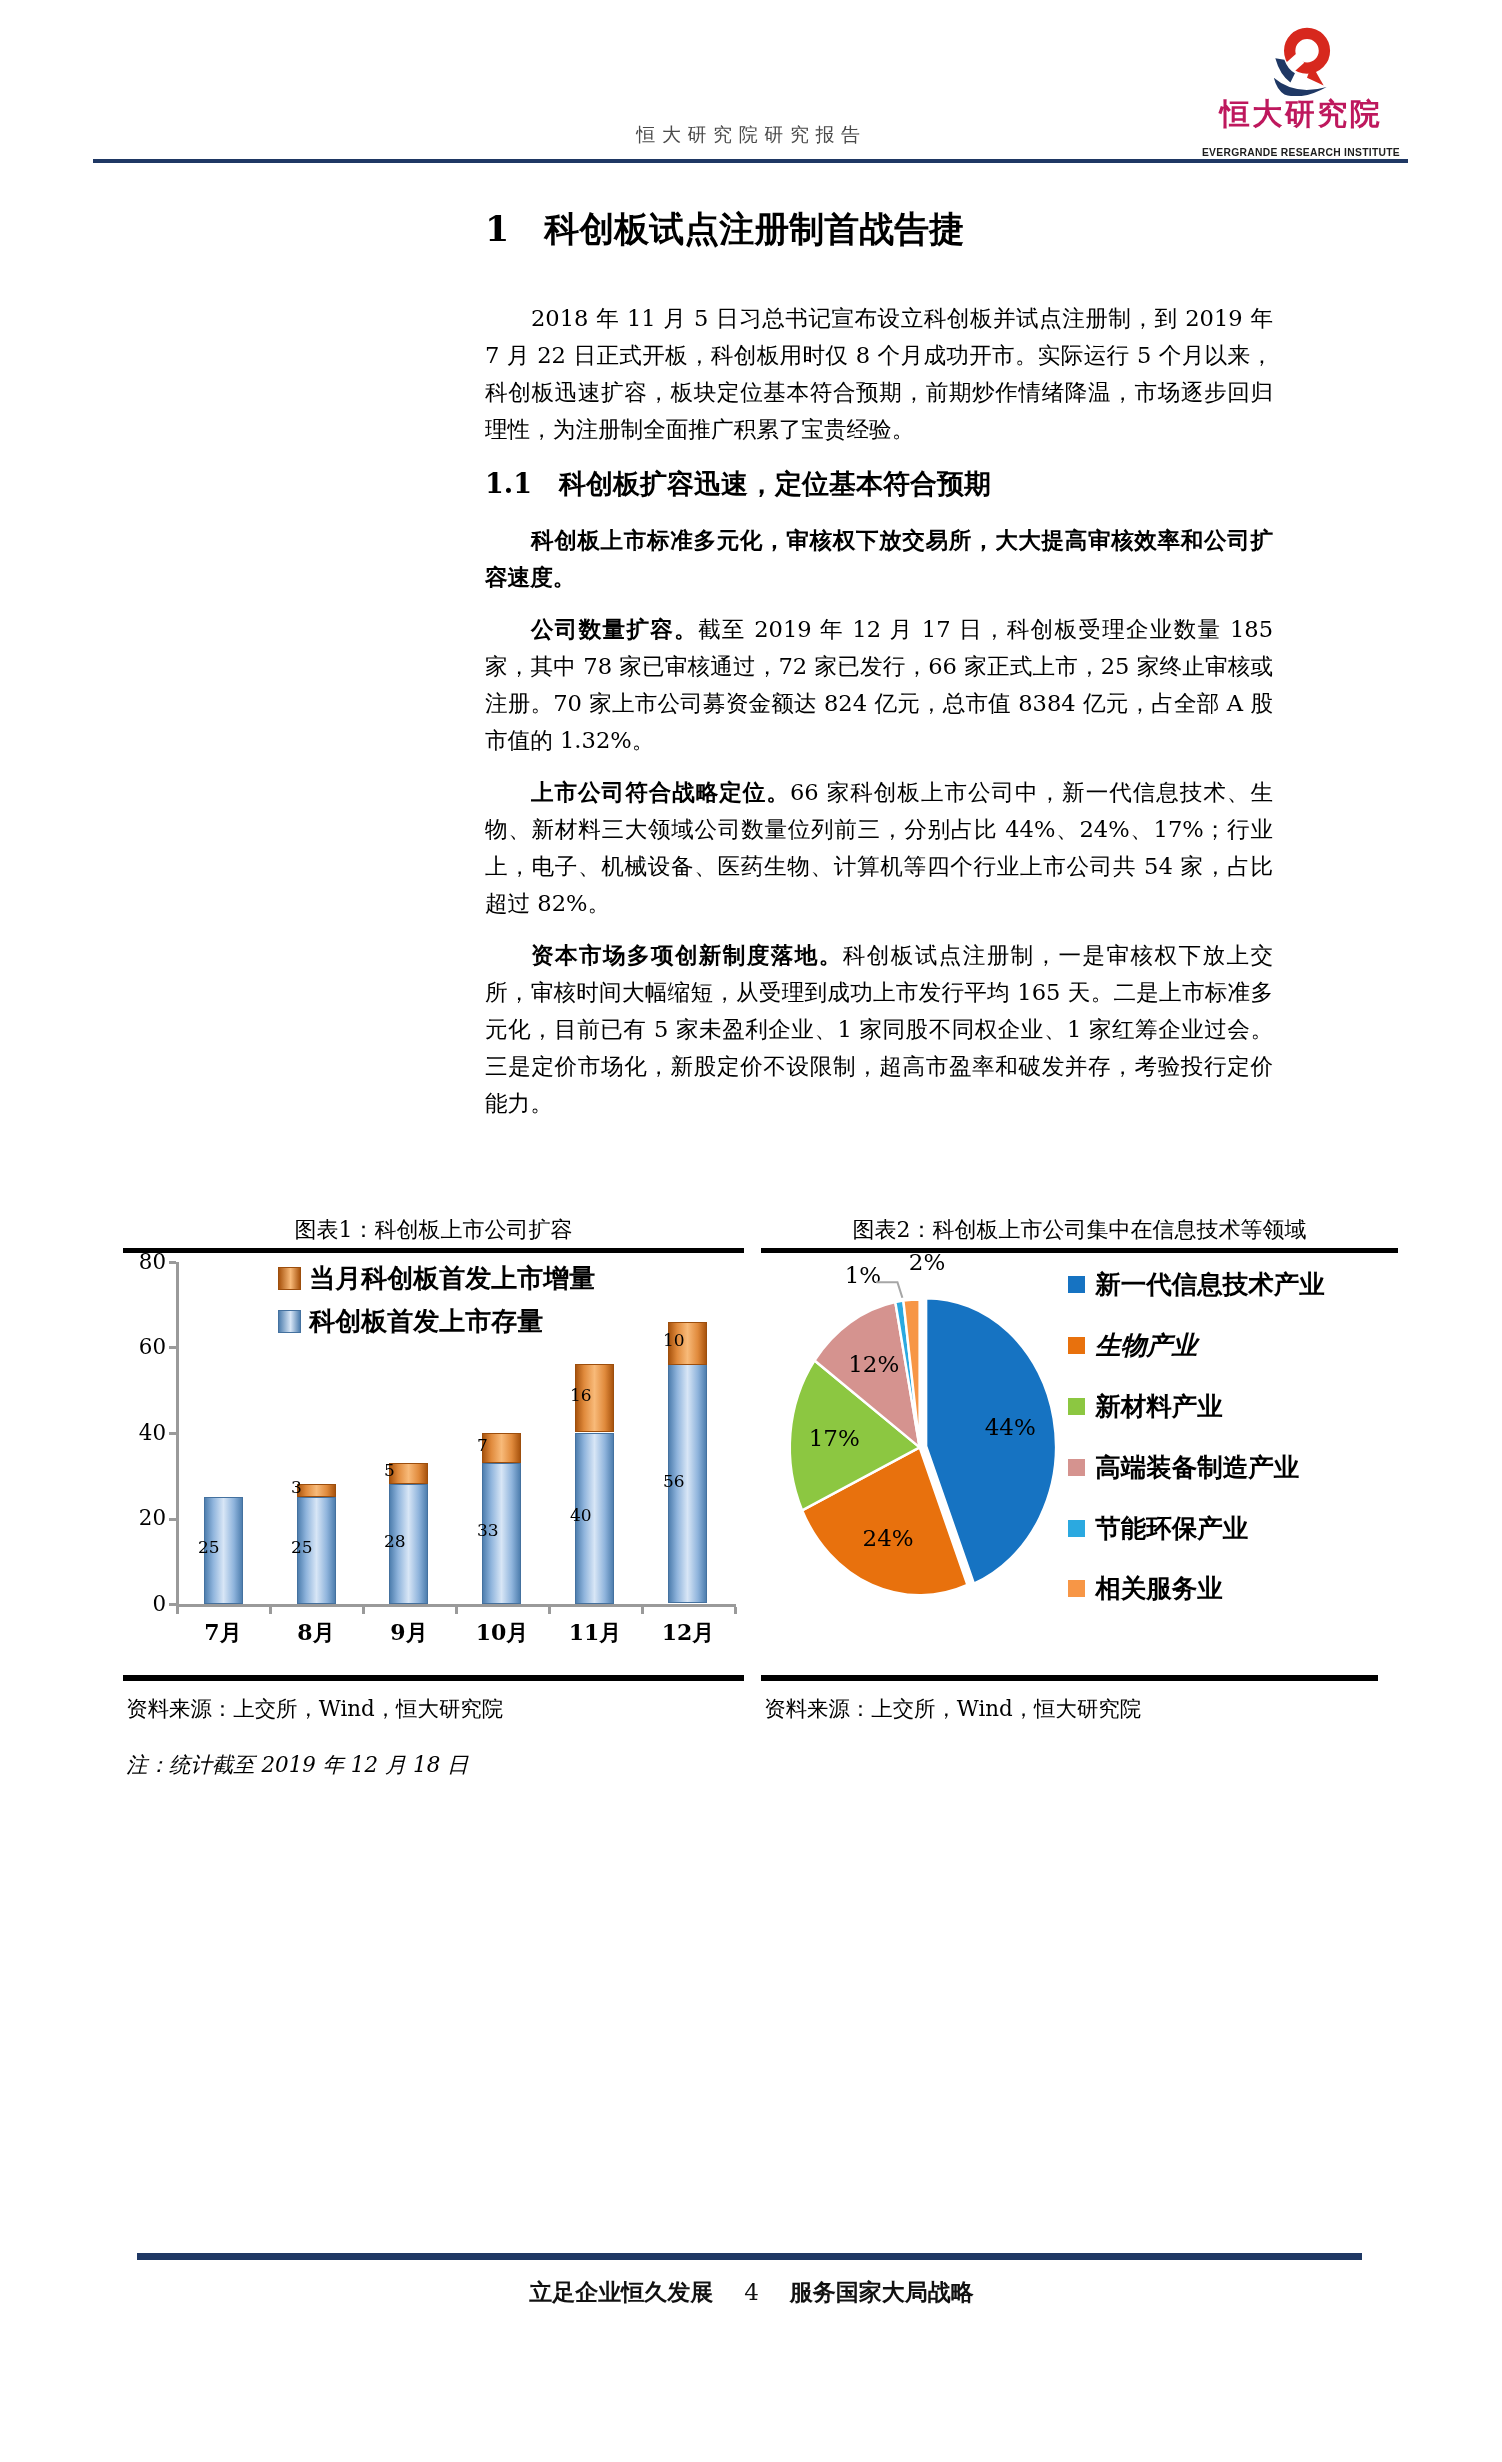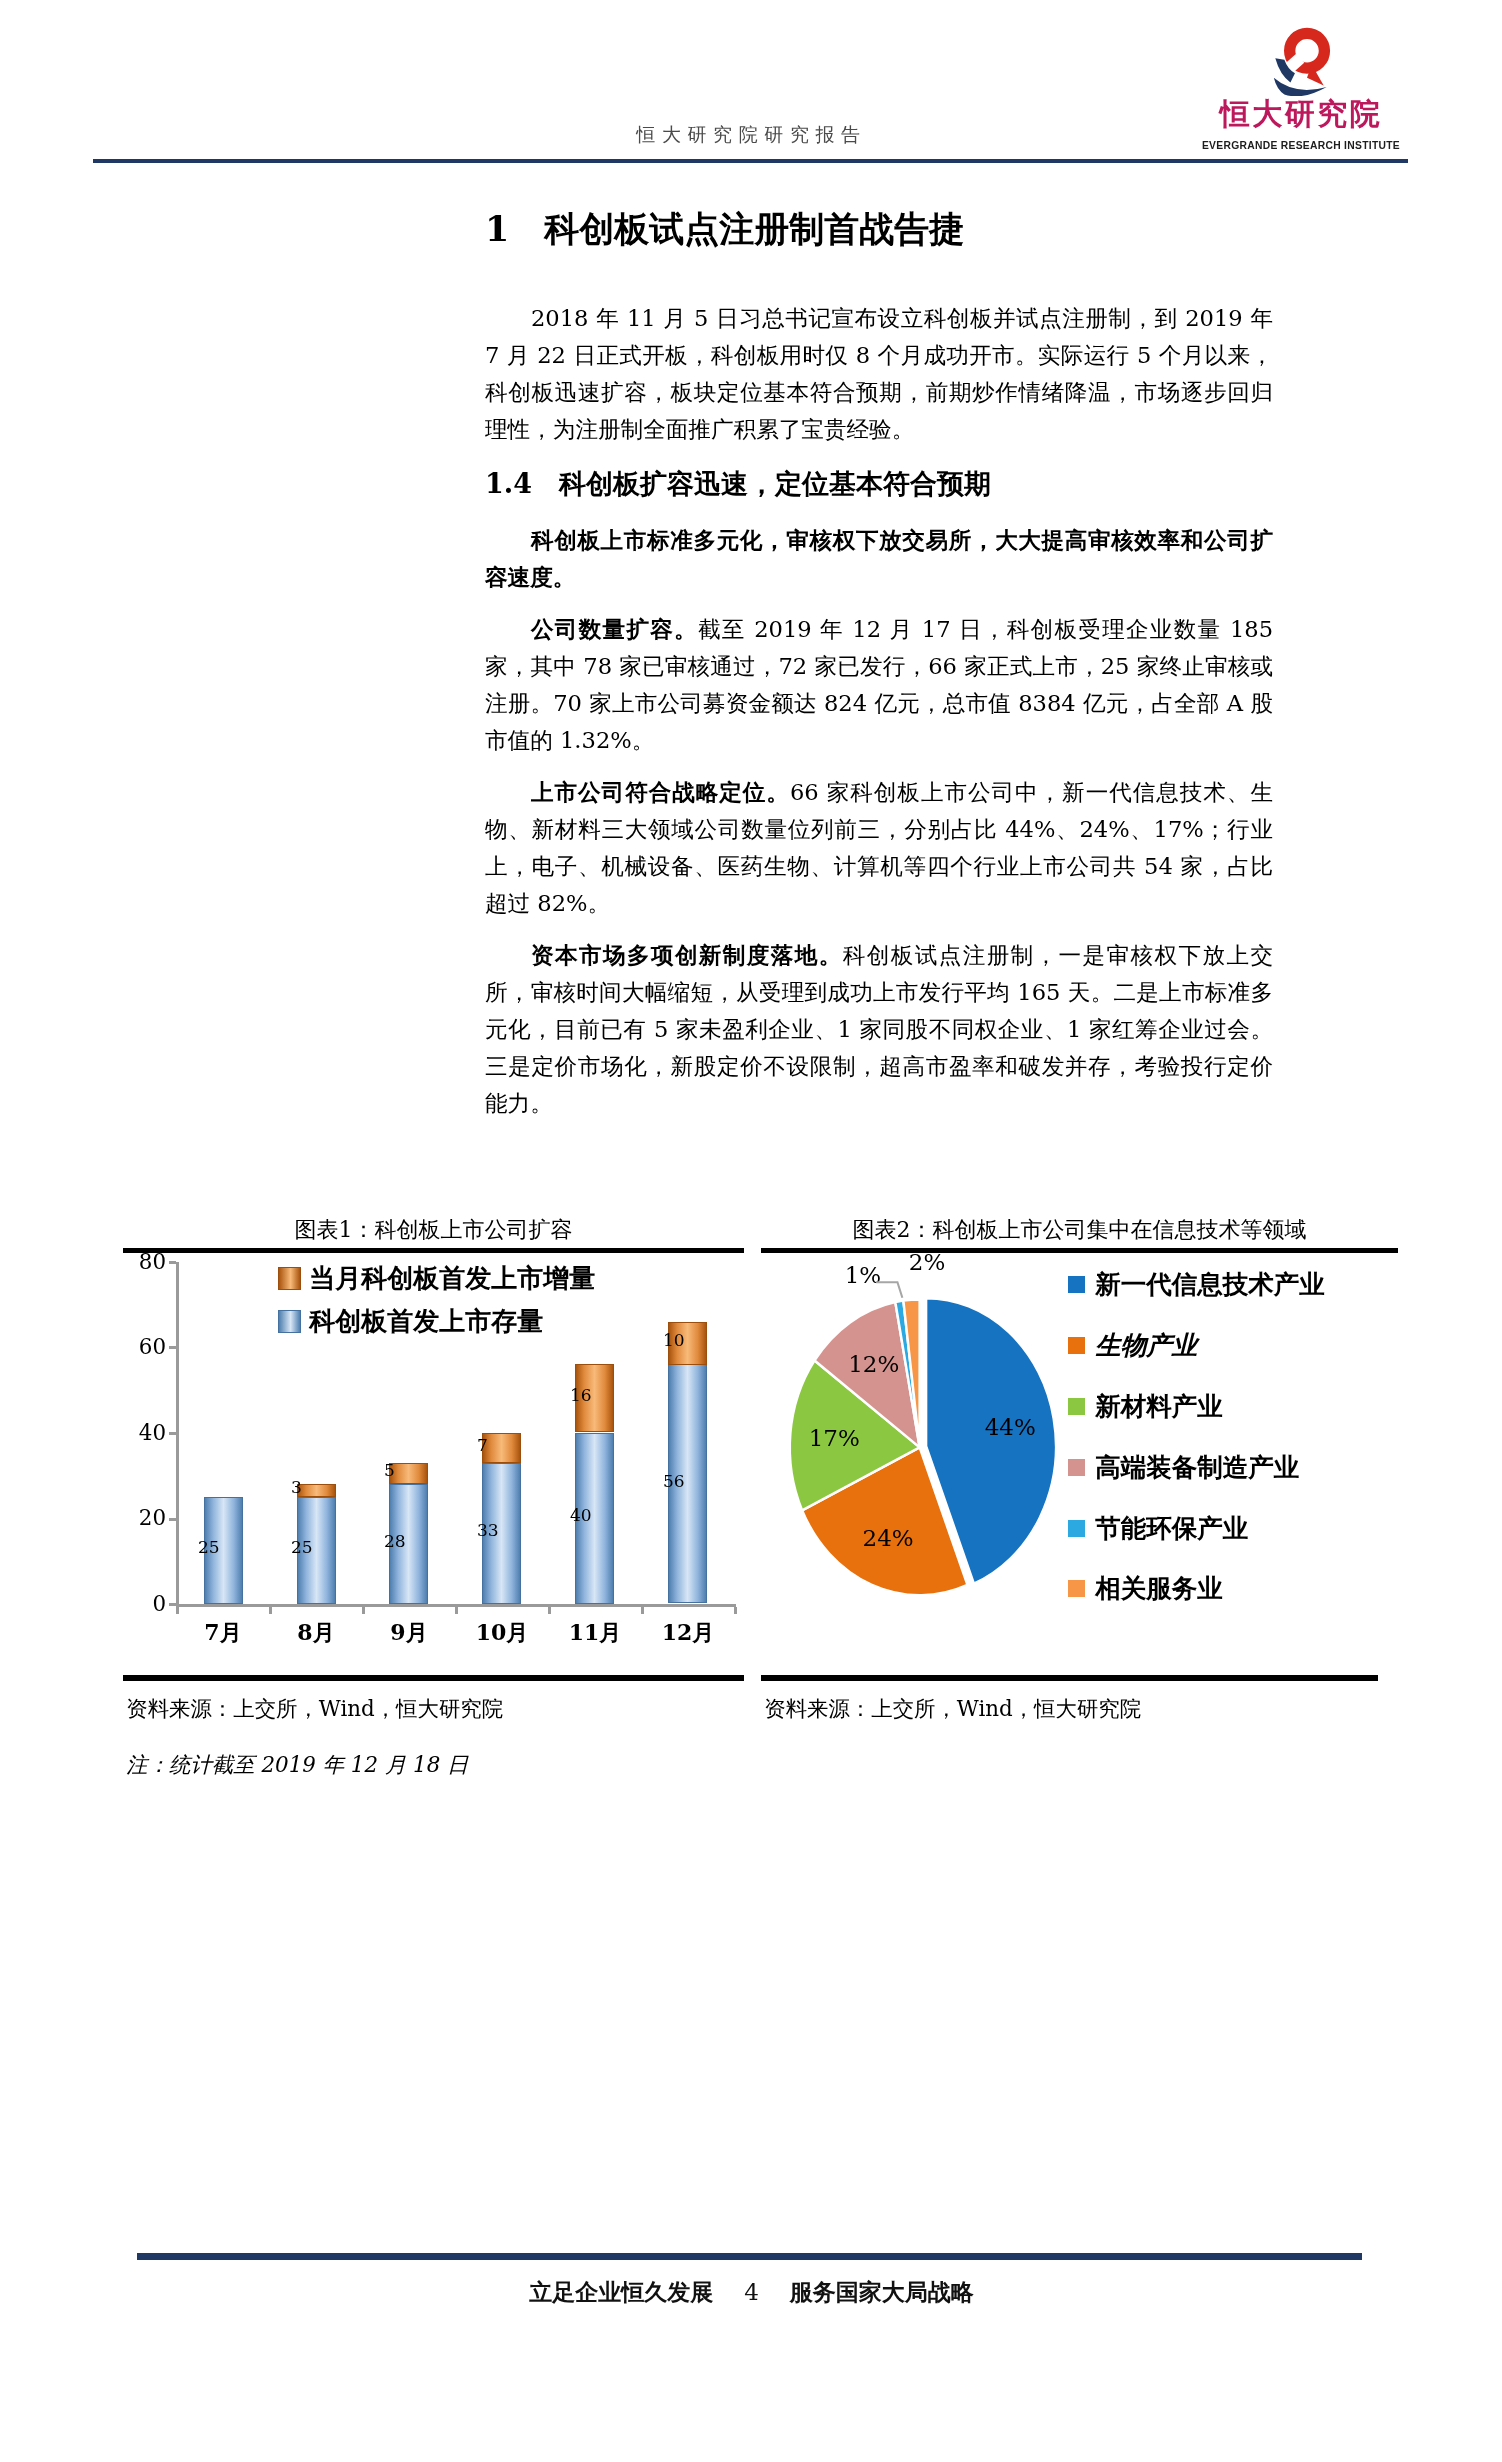--- a/index.html
+++ b/index.html
@@ -7,21 +7,21 @@
         font-family:"DejaVu Serif","Liberation Serif",serif;color:#000;}
 
   
   .header-label{position:absolute;top:122px;left:0;right:0;text-align:center;
     font-size:19px;letter-spacing:6.6px;color:#4a4a4a;}
   .header-rule{position:absolute;top:159px;left:93px;width:1315px;height:4.1px;background:#1F3864;}
   .logo{position:absolute;top:25px;left:1191px;width:220px;text-align:center;}
   .logo svg{display:block;margin:0 auto;}
   .logo-name{font-size:30px;font-weight:bold;color:#be185d;letter-spacing:2.5px;line-height:35px;
     font-family:"DejaVu Sans","Liberation Sans",sans-serif;}
-  .logo-sub{font-size:10.3px;font-weight:bold;color:#1d1d1d;letter-spacing:0.3px;margin-top:9px;
+  .logo-sub{font-size:10.3px;font-weight:bold;color:#1d1d1d;letter-spacing:0.3px;margin-top:16px;
     font-family:"Liberation Sans","DejaVu Sans",sans-serif;}
 
   
   .article{position:absolute;left:485px;top:206px;width:788px;}
   .article h1{margin:0 0 48px 0;font-size:35px;line-height:46px;font-weight:bold;white-space:pre-wrap;}
   .article h2{margin:18px 0 20px 0;font-size:27px;line-height:36px;font-weight:bold;white-space:pre-wrap;}
   .article p{margin:0 0 15px 0;font-size:22.6px;line-height:37px;text-align:justify;text-indent:46px;}
   .article p.lead-bold{font-weight:bold;}
   .article p b{font-weight:bold;}
 
@@ -83,21 +83,21 @@
       <path d="M14 70 Q42 94 84 82 Q52 100 28 92 Q18 86 14 70 Z" fill="#1F3864"></path>
     </svg>
     <div class="logo-name">恒大研究院</div>
     <div class="logo-sub">EVERGRANDE RESEARCH INSTITUTE</div>
   </div>
   <div class="header-rule"></div>
 
   <div class="article">
     <h1>1　科创板试点注册制首战告捷</h1>
     <p>2018 年 11 月 5 日习总书记宣布设立科创板并试点注册制，到 2019 年 7 月 22 日正式开板，科创板用时仅 8 个月成功开市。实际运行 5 个月以来，科创板迅速扩容，板块定位基本符合预期，前期炒作情绪降温，市场逐步回归理性，为注册制全面推广积累了宝贵经验。</p>
-    <h2>1.4　科创板扩容迅速，定位基本符合预期</h2>
+    <h2>1.1　科创板扩容迅速，定位基本符合预期</h2>
     <p class="lead-bold">科创板上市标准多元化，审核权下放交易所，大大提高审核效率和公司扩容速度。</p>
     <p><b>公司数量扩容。</b><span>截至 2019 年 12 月 17 日，科创板受理企业数量 185 家，其中 78 家已审核通过，72 家已发行，66 家正式上市，25 家终止审核或注册。70 家上市公司募资金额达 824 亿元，总市值 8384 亿元，占全部 A 股市值的 1.32%。</span></p>
     <p><b>上市公司符合战略定位。</b><span>66 家科创板上市公司中，新一代信息技术、生物、新材料三大领域公司数量位列前三，分别占比 44%、24%、17%；行业上，电子、机械设备、医药生物、计算机等四个行业上市公司共 54 家，占比超过 82%。</span></p>
     <p><b>资本市场多项创新制度落地。</b><span>科创板试点注册制，一是审核权下放上交所，审核时间大幅缩短，从受理到成功上市发行平均 165 天。二是上市标准多元化，目前已有 5 家未盈利企业、1 家同股不同权企业、1 家红筹企业过会。三是定价市场化，新股定价不设限制，超高市盈率和破发并存，考验投行定价能力。</span></p>
   </div>
 
   <section class="chart" id="chart1">
     <div class="chart-title">图表1：科创板上市公司扩容</div>
     <div class="title-rule"></div>
     <div class="legend1" id="bar-legend">

